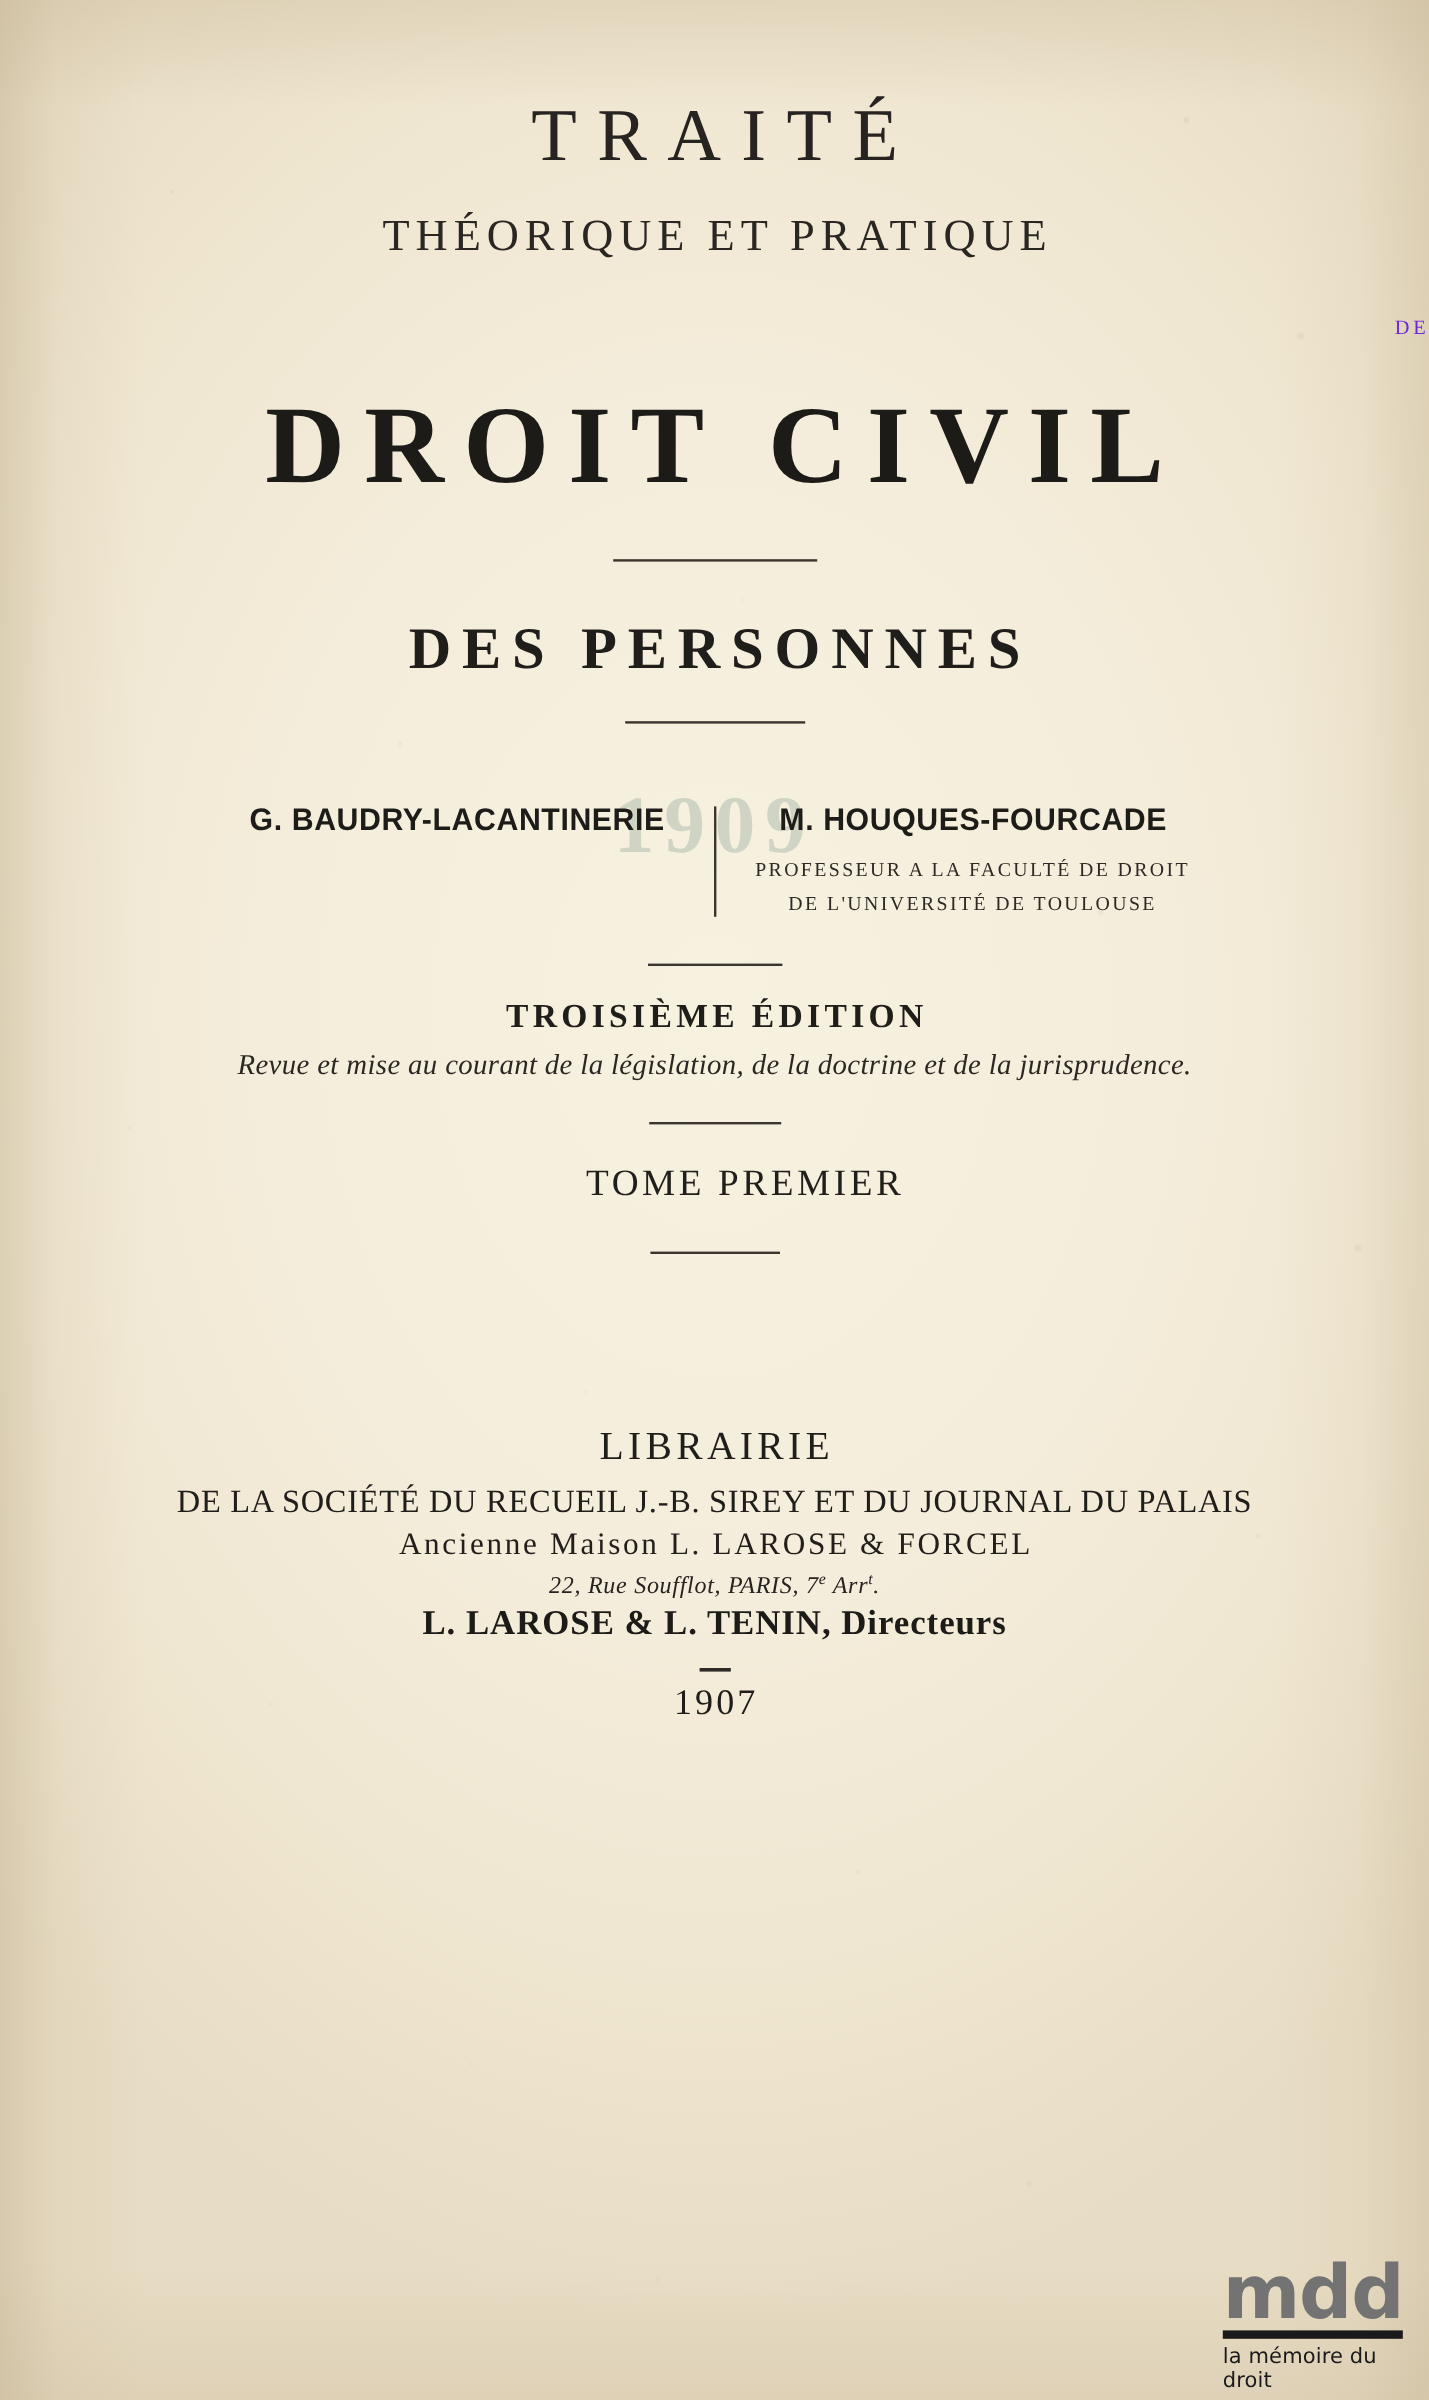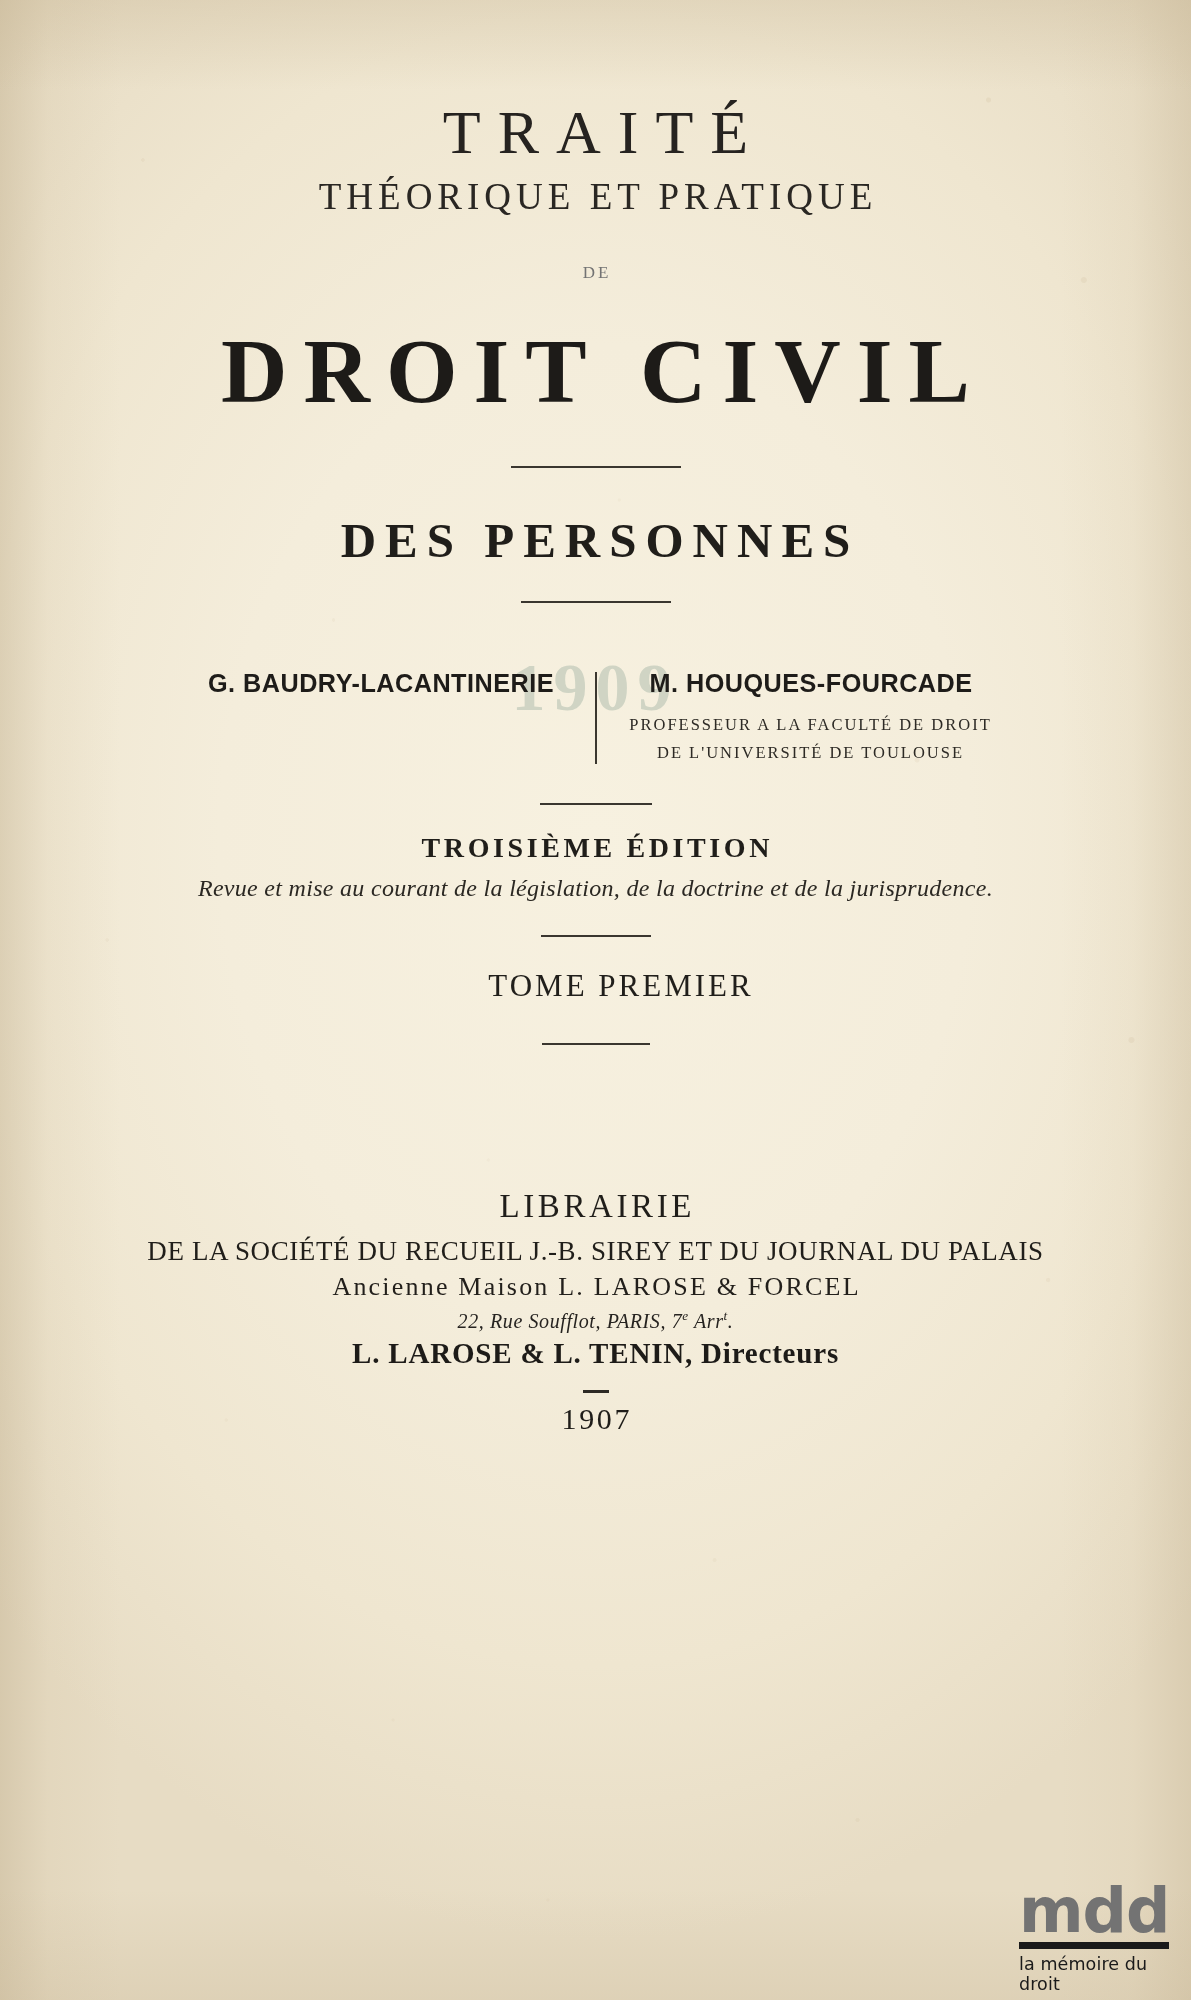--- a/index.html
+++ b/index.html
@@ -77,39 +77,39 @@
 
   
   .line-traite {
     position: absolute;
     top: 78px; left: 0; right: 0;
     font-size: 62px;
     letter-spacing: 17px;
     text-indent: 17px;
     font-weight: 400;
     color: #262320;
-    margin-top: 19px;
   }
 
   .line-theorique {
     position: absolute;
     top: 175px; left: 0; right: 0;
     font-size: 37px;
     letter-spacing: 5px;
     text-indent: 5px;
     color: #2a2723;
   }
 
   .line-de {
     position: absolute;
     top: 263px; left: 0; right: 0;
     font-size: 17px;
     letter-spacing: 3px;
     text-indent: 3px;
-    color: #737373;
+    color: #6d28d9;
+    text-align: right;
   }
 
   .line-droitcivil {
     position: absolute;
     top: 318px; left: 0; right: 0;
     font-size: 92px;
     font-weight: bold;
     letter-spacing: 16px;
     text-indent: 16px;
     color: #1d1b18;

